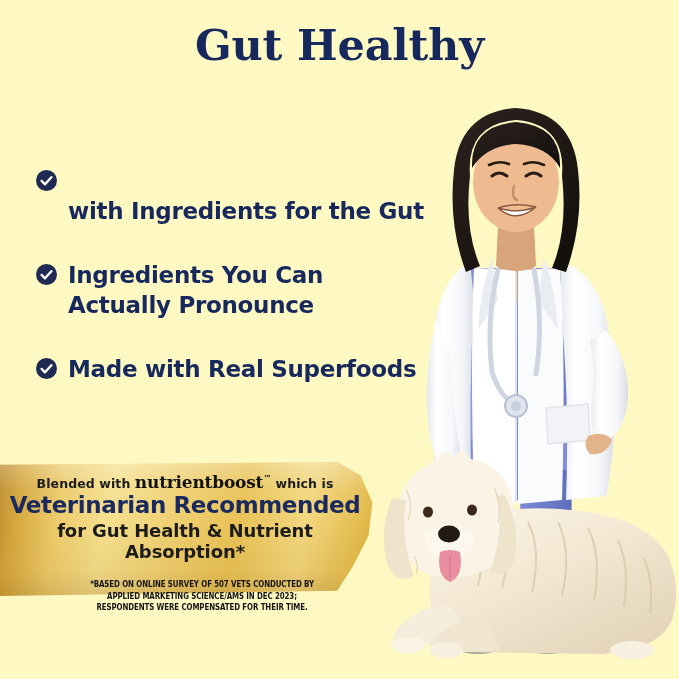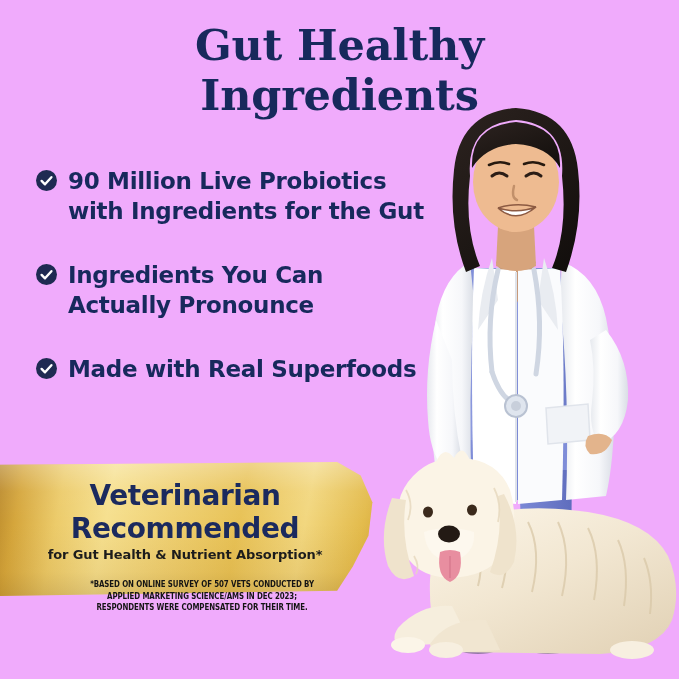--- a/index.html
+++ b/index.html
@@ -10,21 +10,21 @@
     width: 679px;
     height: 679px;
     overflow: hidden;
     font-family: "Liberation Sans", sans-serif;
     background: #daedf7;
   }
   #stage {
     position: relative;
     width: 679px;
     height: 679px;
-    background: #f0abfc;
+    background: #fef9c3;
     overflow: hidden;
   }
 
   
   .title-block {
     position: absolute;
     top: 20px;
     left: 0;
     width: 679px;
     text-align: center;
@@ -133,33 +133,33 @@
     font-size: 17px;
     color: #111;
     letter-spacing: -0.2px;
   }
   .tm {
     font-size: 8px;
     vertical-align: super;
     font-family: "DejaVu Sans", "Liberation Sans", sans-serif;
   }
   .ribbon-l2 {
-    margin-top: 17px;
-    font-family: "DejaVu Sans", "Liberation Sans", sans-serif;
-    font-weight: 700;
-    font-size: 28px;
+    margin-top: 0;
+    font-family: "DejaVu Sans", "Liberation Sans", sans-serif;
+    font-weight: 700;
+    font-size: 23px;
     color: #1b2a5e;
     letter-spacing: -0.4px;
     padding-right: 22px;
   }
   .ribbon-l3 {
     margin-top: 2px;
     font-family: "DejaVu Sans", "Liberation Sans", sans-serif;
     font-weight: 700;
-    font-size: 13px;
+    font-size: 18px;
     color: #1c1c1c;
     letter-spacing: -0.1px;
     padding-right: 22px;
   }
   .ribbon-fineprint {
     margin-top: 17px;
     padding: 0 44px 0 58px;
     font-family: "DejaVu Sans", "Liberation Sans", sans-serif;
     font-weight: 700;
     font-size: 8.2px;
@@ -317,34 +317,33 @@
           <path d="M406 490 Q414 504 408 520"></path>
           <path d="M494 488 Q502 504 498 522"></path>
           <path d="M414 556 Q420 566 416 574"></path>
         </g>
       </g>
     </svg>
   </div>
 
   <div class="title-block">
     <div class="title-line">Gut Healthy</div>
-    <div class="title-line">Ingredients</div>
   </div>
 
   <div class="bullets">
 
     <div class="bullet-row">
       <span class="check-icon">
         <svg width="21" height="21" viewBox="0 0 21 21">
           <circle cx="10.5" cy="10.5" r="10.5" fill="#1f2a52"></circle>
           <path d="M5.6 10.9 L9 14.3 L15.4 7.2" stroke="#ffffff" stroke-width="2.4" fill="none" stroke-linecap="round" stroke-linejoin="round"></path>
         </svg>
       </span>
       <span class="bullet-text">
-        <span>90 Million Live Probiotics</span><br>
+        <br>
         <span>with Ingredients for the Gut</span>
       </span>
     </div>
 
     <div class="bullet-row">
       <span class="check-icon">
         <svg width="21" height="21" viewBox="0 0 21 21">
           <circle cx="10.5" cy="10.5" r="10.5" fill="#1f2a52"></circle>
           <path d="M5.6 10.9 L9 14.3 L15.4 7.2" stroke="#ffffff" stroke-width="2.4" fill="none" stroke-linecap="round" stroke-linejoin="round"></path>
         </svg>
@@ -367,19 +366,24 @@
       </span>
     </div>
 
   </div>
 
   <div class="ribbon">
     <div class="ribbon-body"></div>
     <div class="ribbon-sheen"></div>
 
     <div class="ribbon-content">
+      <div class="ribbon-l1">
+        <span>Blended with</span>
+        <span class="brandmark"><span>nutrientboost</span><span class="tm">™</span></span>
+        <span>which is</span>
+      </div>
       <div class="ribbon-l2">Veterinarian Recommended</div>
       <div class="ribbon-l3">for Gut Health &amp; Nutrient Absorption*</div>
       <div class="ribbon-fineprint">*BASED ON ONLINE SURVEY OF 507 VETS CONDUCTED BY APPLIED MARKETING SCIENCE/AMS IN DEC 2023; RESPONDENTS WERE COMPENSATED FOR THEIR TIME.</div>
     </div>
   </div>
 
 </div>
 
 </body></html>

